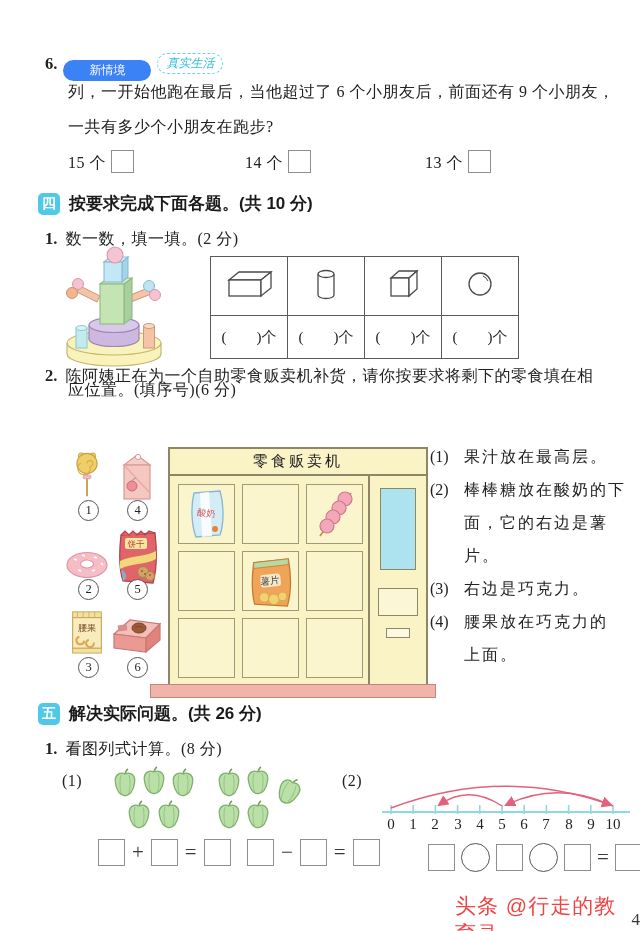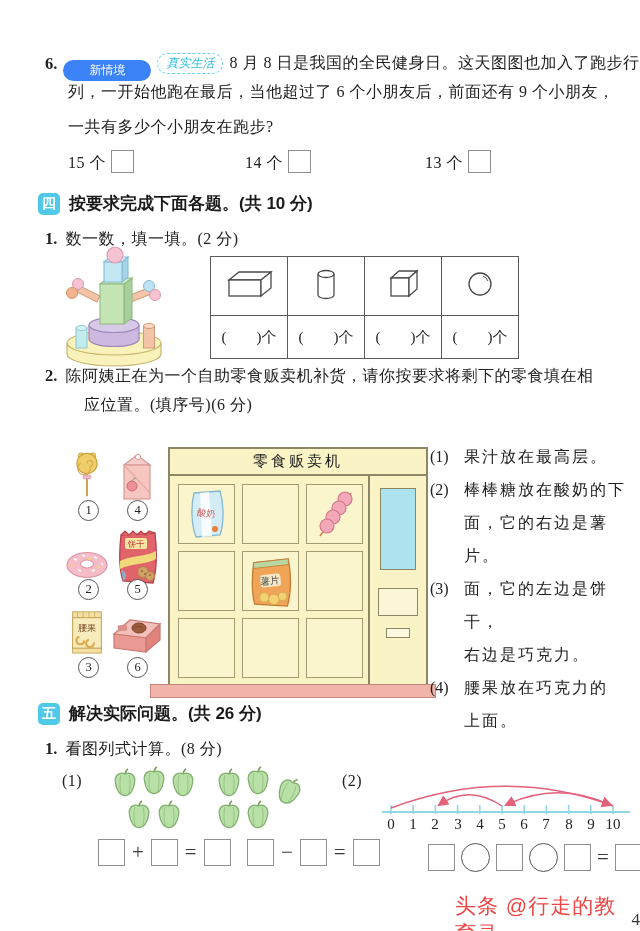--- a/index.html
+++ b/index.html
@@ -69,21 +69,20 @@
         <path d="M13,6 C7,3 2,8 3.5,15 C4.5,23 8.5,28 13,27.5 C17.5,28 21.5,23 22.5,15 C24,8 19,3 13,6 Z" fill="#b9e0a6" stroke="#7fae6d" stroke-width="1.3"></path>
         <path d="M9,7 C7.5,12 7.5,20 9.5,26 M17,7 C18.5,12 18.5,20 16.5,26" stroke="#8db87c" stroke-width="0.9" fill="none" opacity="0.8"></path>
       </g>
     </defs>
   </svg>
 
   <div class="abs row" style="left:45px;top:46px;gap:6px;">
     <span class="qnum">6.</span>
     <span class="badge-solid">新情境</span>
     <span class="badge-dash">真实生活</span>
-    <span class="qtext">8 月 8 日是我国的全民健身日。这天图图也加入了跑步行</span>
   </div>
   <div class="abs qtext" style="left:68px;top:82px;">列，一开始他跑在最后，当他超过了 6 个小朋友后，前面还有 9 个小朋友，</div>
   <div class="abs qtext" style="left:68px;top:117px;">一共有多少个小朋友在跑步?</div>
 
   <div class="abs qtext" style="left:68px;top:150px;">
     <span>15 个</span><span class="ansbox"></span>
   </div>
   <div class="abs qtext" style="left:245px;top:150px;">
     <span>14 个</span><span class="ansbox"></span>
   </div>
@@ -167,21 +166,21 @@
       <td class="td-count">(        )个</td>
       <td class="td-count">(        )个</td>
     </tr>
   </tbody>
     </table>
 
   <div class="abs base" style="left:45px;top:366px;gap:8px;">
     <span class="qnum">2.</span>
     <span class="qtext">陈阿姨正在为一个自助零食贩卖机补货，请你按要求将剩下的零食填在相</span>
   </div>
-  <div class="abs qtext" style="left:68px;top:395px;margin-left:16px;">应位置。(填序号)(6 分)</div>
+  <div class="abs qtext" style="left:68px;top:380px;">应位置。(填序号)(6 分)</div>
 
   <svg class="abs" style="left:72px;top:450px;" width="30" height="50" viewBox="0 0 30 52">
     <circle cx="9" cy="6" r="3" fill="#f0cf6a" stroke="#c9a23f" stroke-width="1"></circle>
     <circle cx="21" cy="6" r="3" fill="#f0cf6a" stroke="#c9a23f" stroke-width="1"></circle>
     <line x1="15" y1="25" x2="15" y2="48" stroke="#caa24a" stroke-width="2"></line>
     <circle cx="15" cy="14" r="10.5" fill="#f0cf6a" stroke="#c9a23f" stroke-width="1.2"></circle>
     <path d="M15,14 a3,3 0 1 1 3,3 a6.5,6.5 0 1 1 -9.5,-3.5" fill="none" stroke="#d8ae4a" stroke-width="1.2"></path>
     <rect x="11" y="26" width="8" height="4" rx="1.5" fill="#f2b8c6" stroke="#d898ad" stroke-width="0.8"></rect>
   </svg>
   <svg class="abs" style="left:119px;top:448px;" width="36" height="54" viewBox="0 0 36 54">
@@ -310,21 +309,20 @@
     <div class="clue">
       <span class="clue-num">(2)</span>
       <div>
         <div>棒棒糖放在酸奶的下</div>
         <div>面，它的右边是薯片。</div>
       </div>
     </div>
     <div class="clue">
       <span class="clue-num">(3)</span>
       <div>
-        <div>面，它的左边是饼干，</div>
         <div>右边是巧克力。</div>
       </div>
     </div>
     <div class="clue">
       <span class="clue-num">(4)</span>
       <div>
         <div>腰果放在巧克力的</div>
         <div>上面。</div>
       </div>
     </div>

